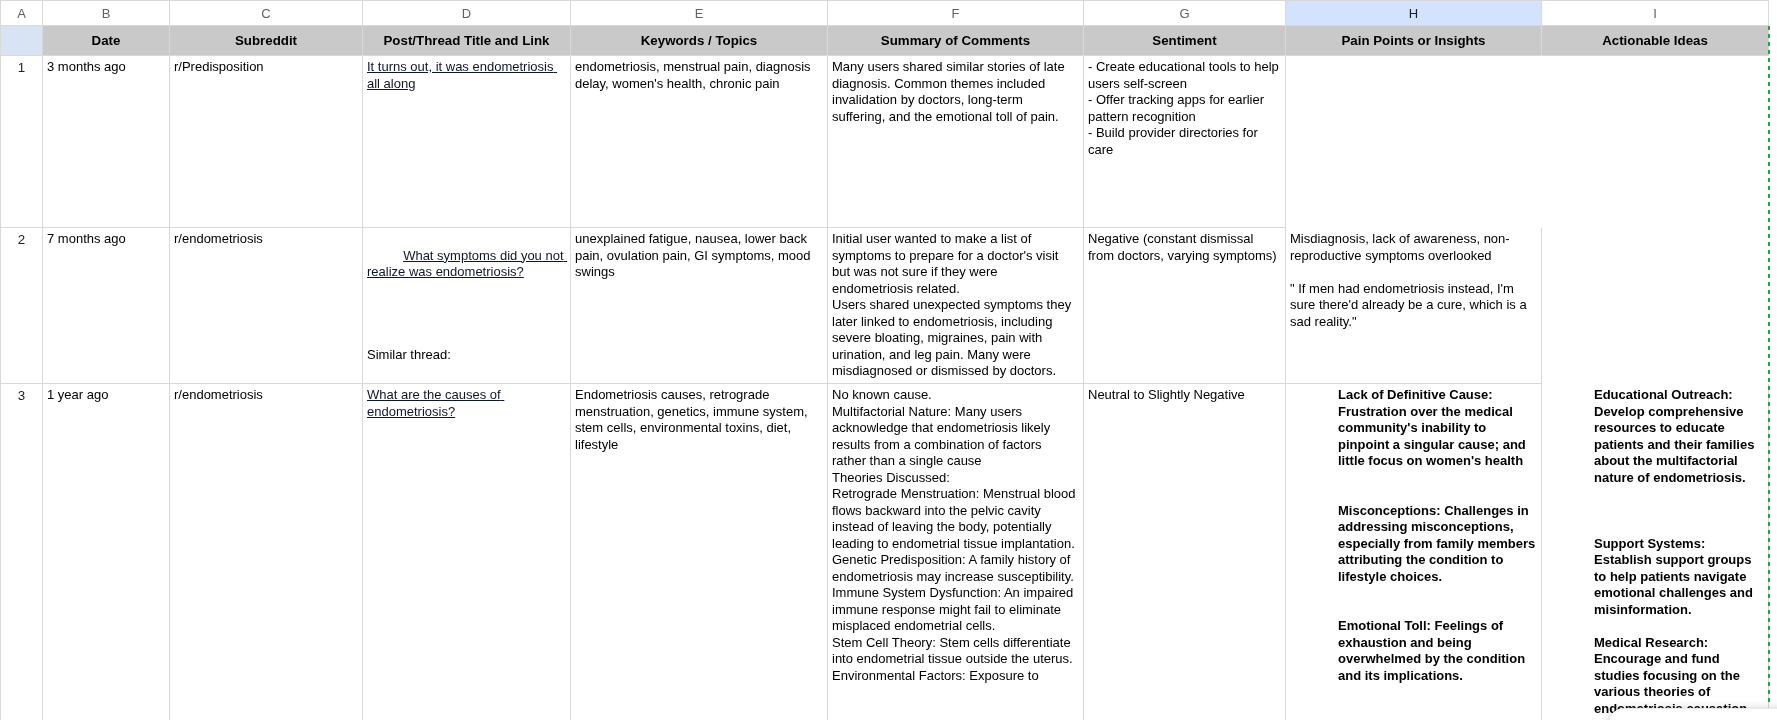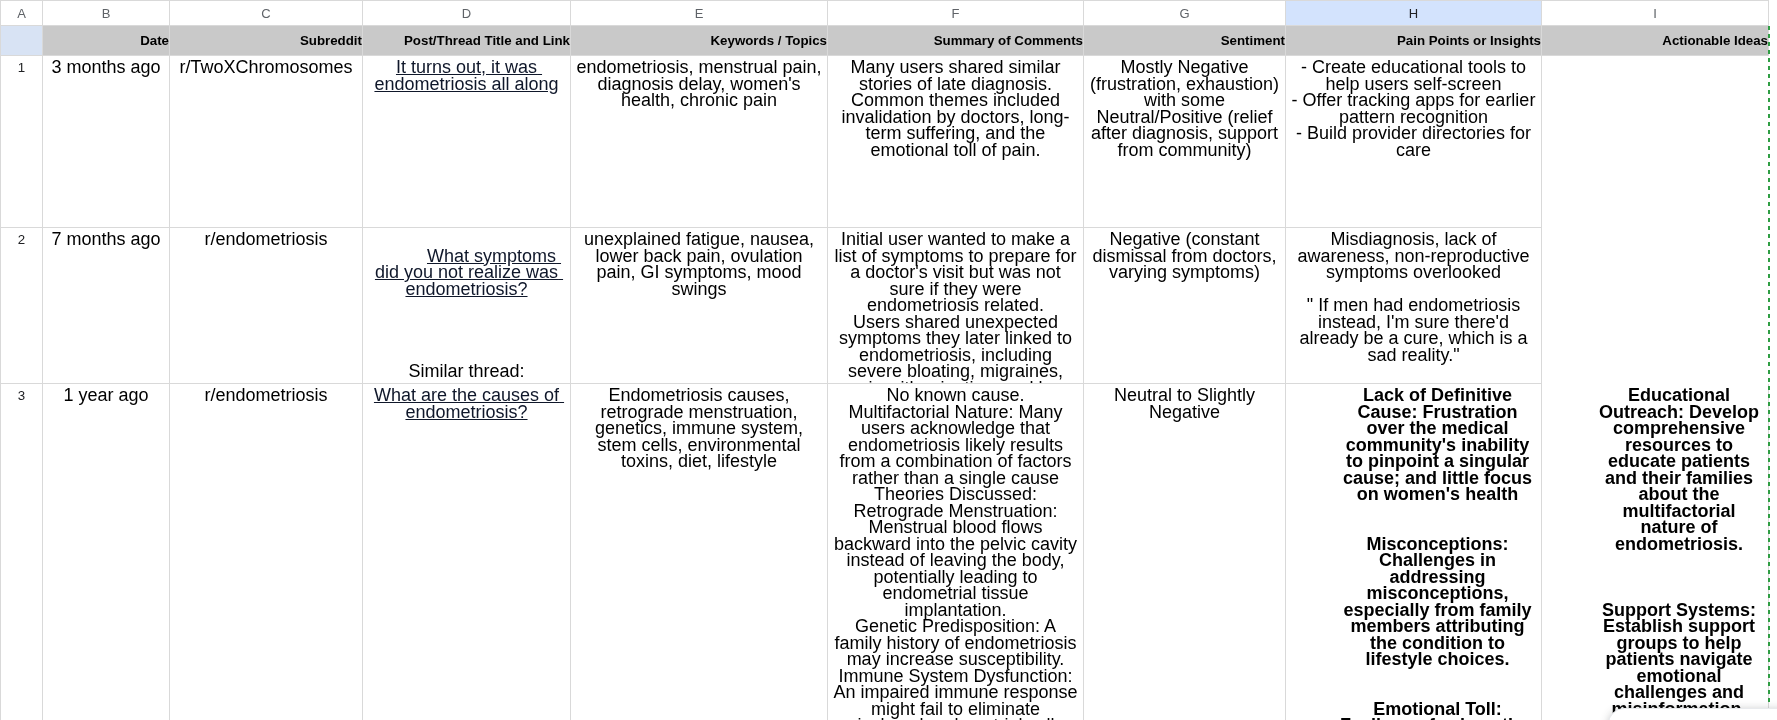--- a/index.html
+++ b/index.html
@@ -17,31 +17,31 @@
 
   
   .letters { height:26px; }
   .letters .cell { height:26px; text-align:center; font-size:13px; color:#5f6368;
                    padding-top:5px; background:#fff; border-top:1px solid #d9d9d9; }
   .letters .cell.selected { background:#d3e3fd; color:#202124; }
 
   
   .headers { height:30px; }
   .headers .cell { height:30px; background:#c9c9c9; font-size:13.3px; font-weight:700;
-                   color:#000; text-align:right; padding-top:7px; }
+                   color:#000; text-align:center; padding-top:7px; }
   .headers .cell.corner { background:#d8e3f4; }
 
   
   .r1 { height:172px; }
   .r2 { height:156px; }
   .r3 { height:340px; }
   .r1 .cell { height:172px; } .r2 .cell { height:156px; } .r3 .cell { height:340px; }
 
-  .cell .txt { font-size:18px; line-height:16.5px; color:#000; padding:3px 4px 2px 4px;
-               white-space:pre-wrap; word-wrap:break-word;text-align:center; }
+  .cell .txt { font-size:13px; line-height:16.5px; color:#000; padding:3px 4px 2px 4px;
+               white-space:pre-wrap; word-wrap:break-word; }
   .cell.rownum { text-align:center; font-size:13.3px; color:#202124; padding-top:4px; }
   .cell.bold .txt { font-weight:700;margin-left:48px; }
 
   a.cell-link { color:#0f172a; text-decoration:underline; cursor:pointer; }
   .blank-line { height:16.5px; }
 
   
   .page-break { position:absolute; left:1768px; top:26px; width:2px; height:680px;
                 background:repeating-linear-gradient(to bottom, #2f9e44 0 4px, transparent 4px 8px); }
 
@@ -79,33 +79,30 @@
       <div class="cell">Pain Points or Insights</div>
       <div class="cell">Actionable Ideas</div>
     </div>
 
     <div class="grid-row r1">
       <div class="cell rownum">1</div>
       <div class="cell">
           <div class="txt">3 months ago</div>
         </div>
       <div class="cell">
-          <div class="txt">r/TwoXChromosomes</div>
+          <div class="txt">r/Predisposition</div>
         </div>
       <div class="cell">
           <div class="txt"><a class="cell-link">It turns out, it was endometriosis all along</a></div>
         </div>
       <div class="cell">
           <div class="txt">endometriosis, menstrual pain, diagnosis delay, women's health, chronic pain</div>
         </div>
       <div class="cell">
           <div class="txt">Many users shared similar stories of late diagnosis. Common themes included invalidation by doctors, long-term suffering, and the emotional toll of pain.</div>
-        </div>
-      <div class="cell">
-          <div class="txt">Mostly Negative (frustration, exhaustion) with some Neutral/Positive (relief after diagnosis, support from community)</div>
         </div>
       <div class="cell">
           <div class="txt">- Create educational tools to help users self-screen
 - Offer tracking apps for earlier pattern recognition
 - Build provider directories for care</div>
         </div>
     </div>
 
     <div class="grid-row r2">
       <div class="cell rownum">2</div>

